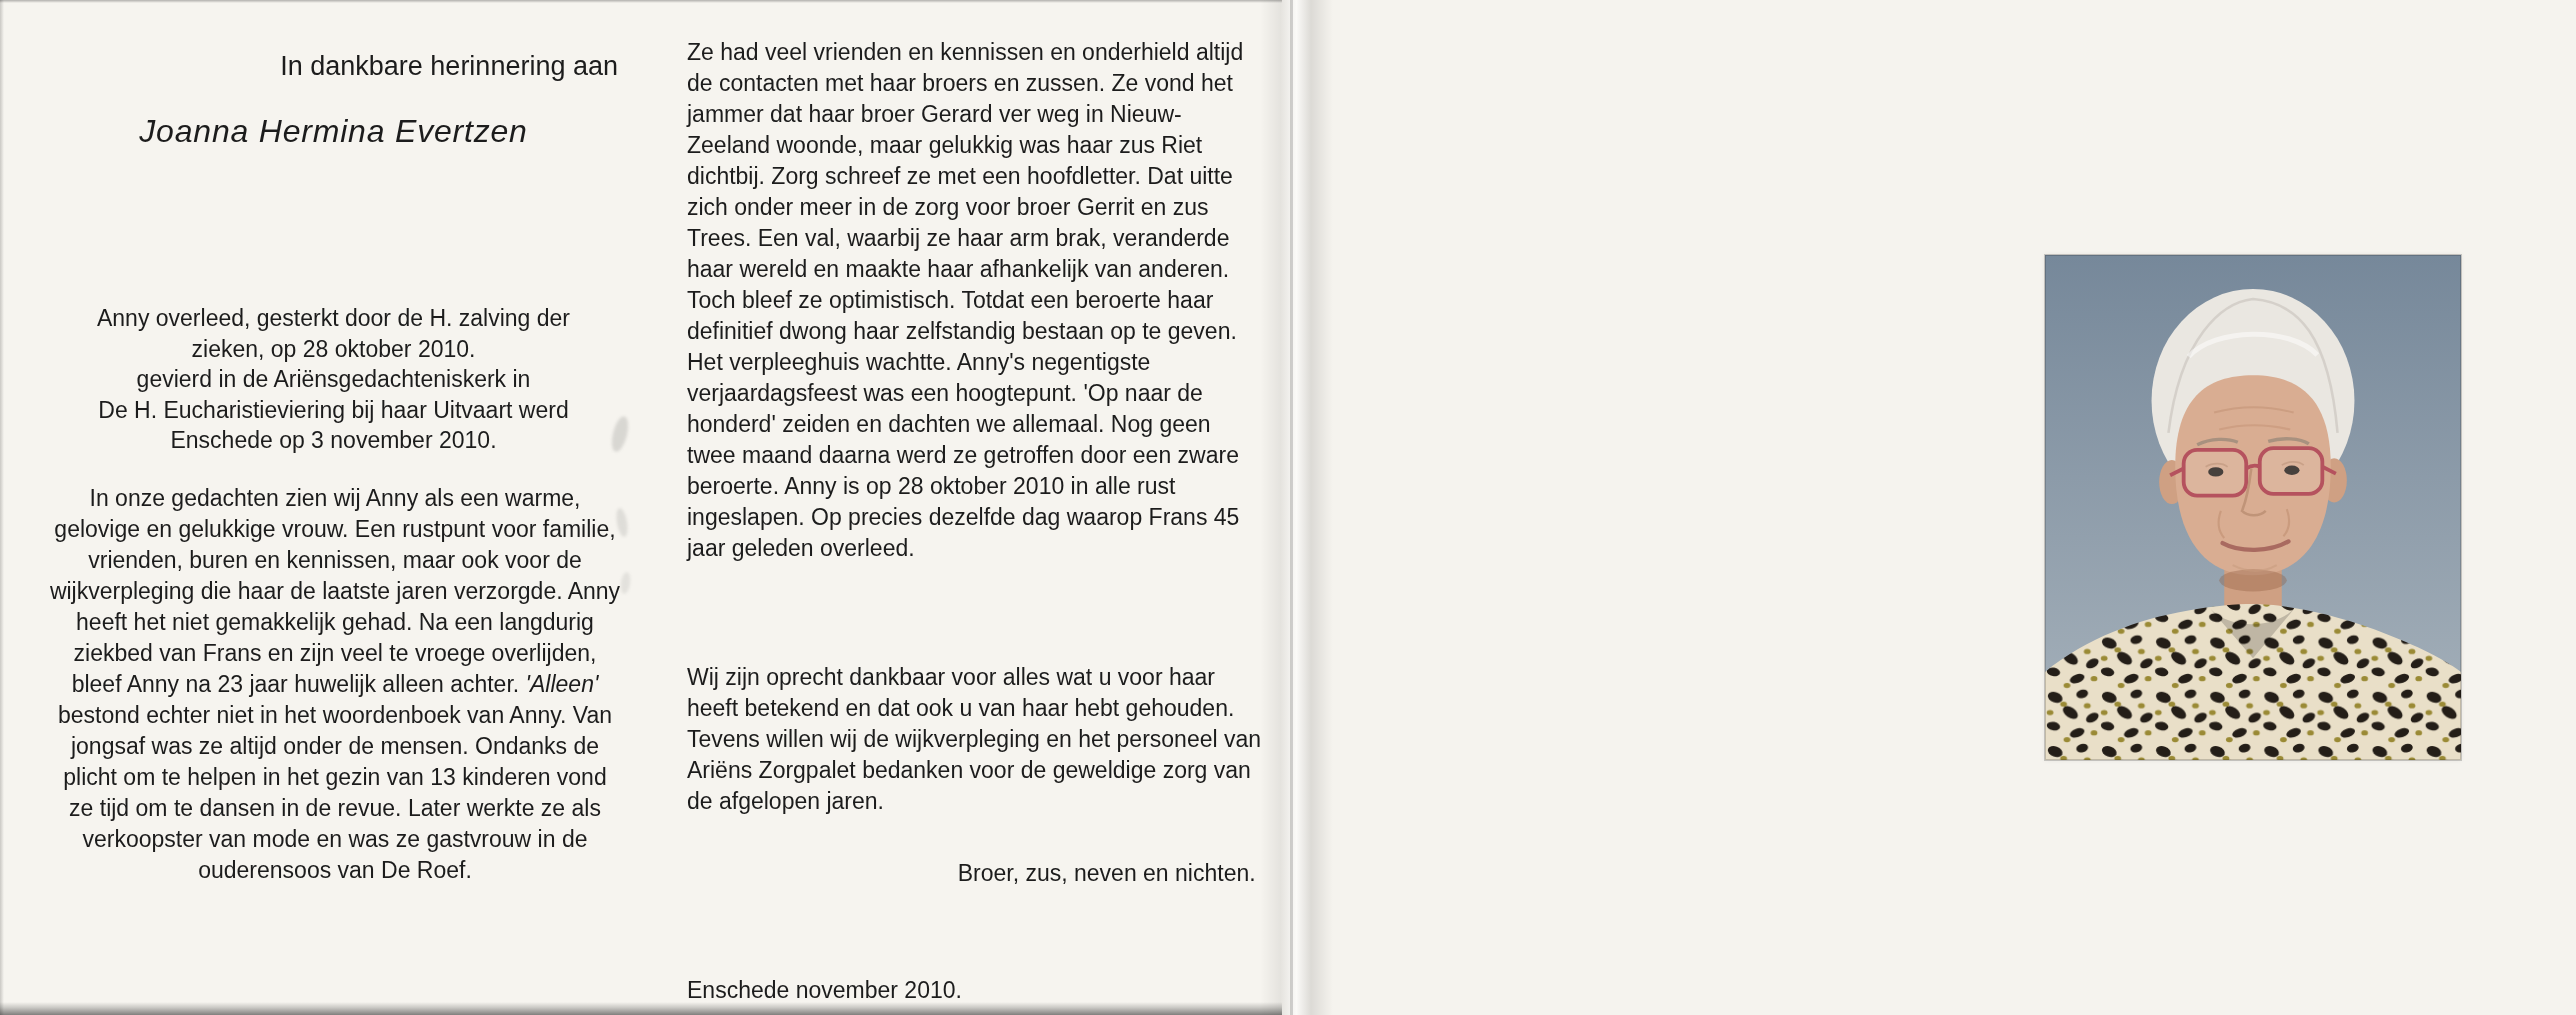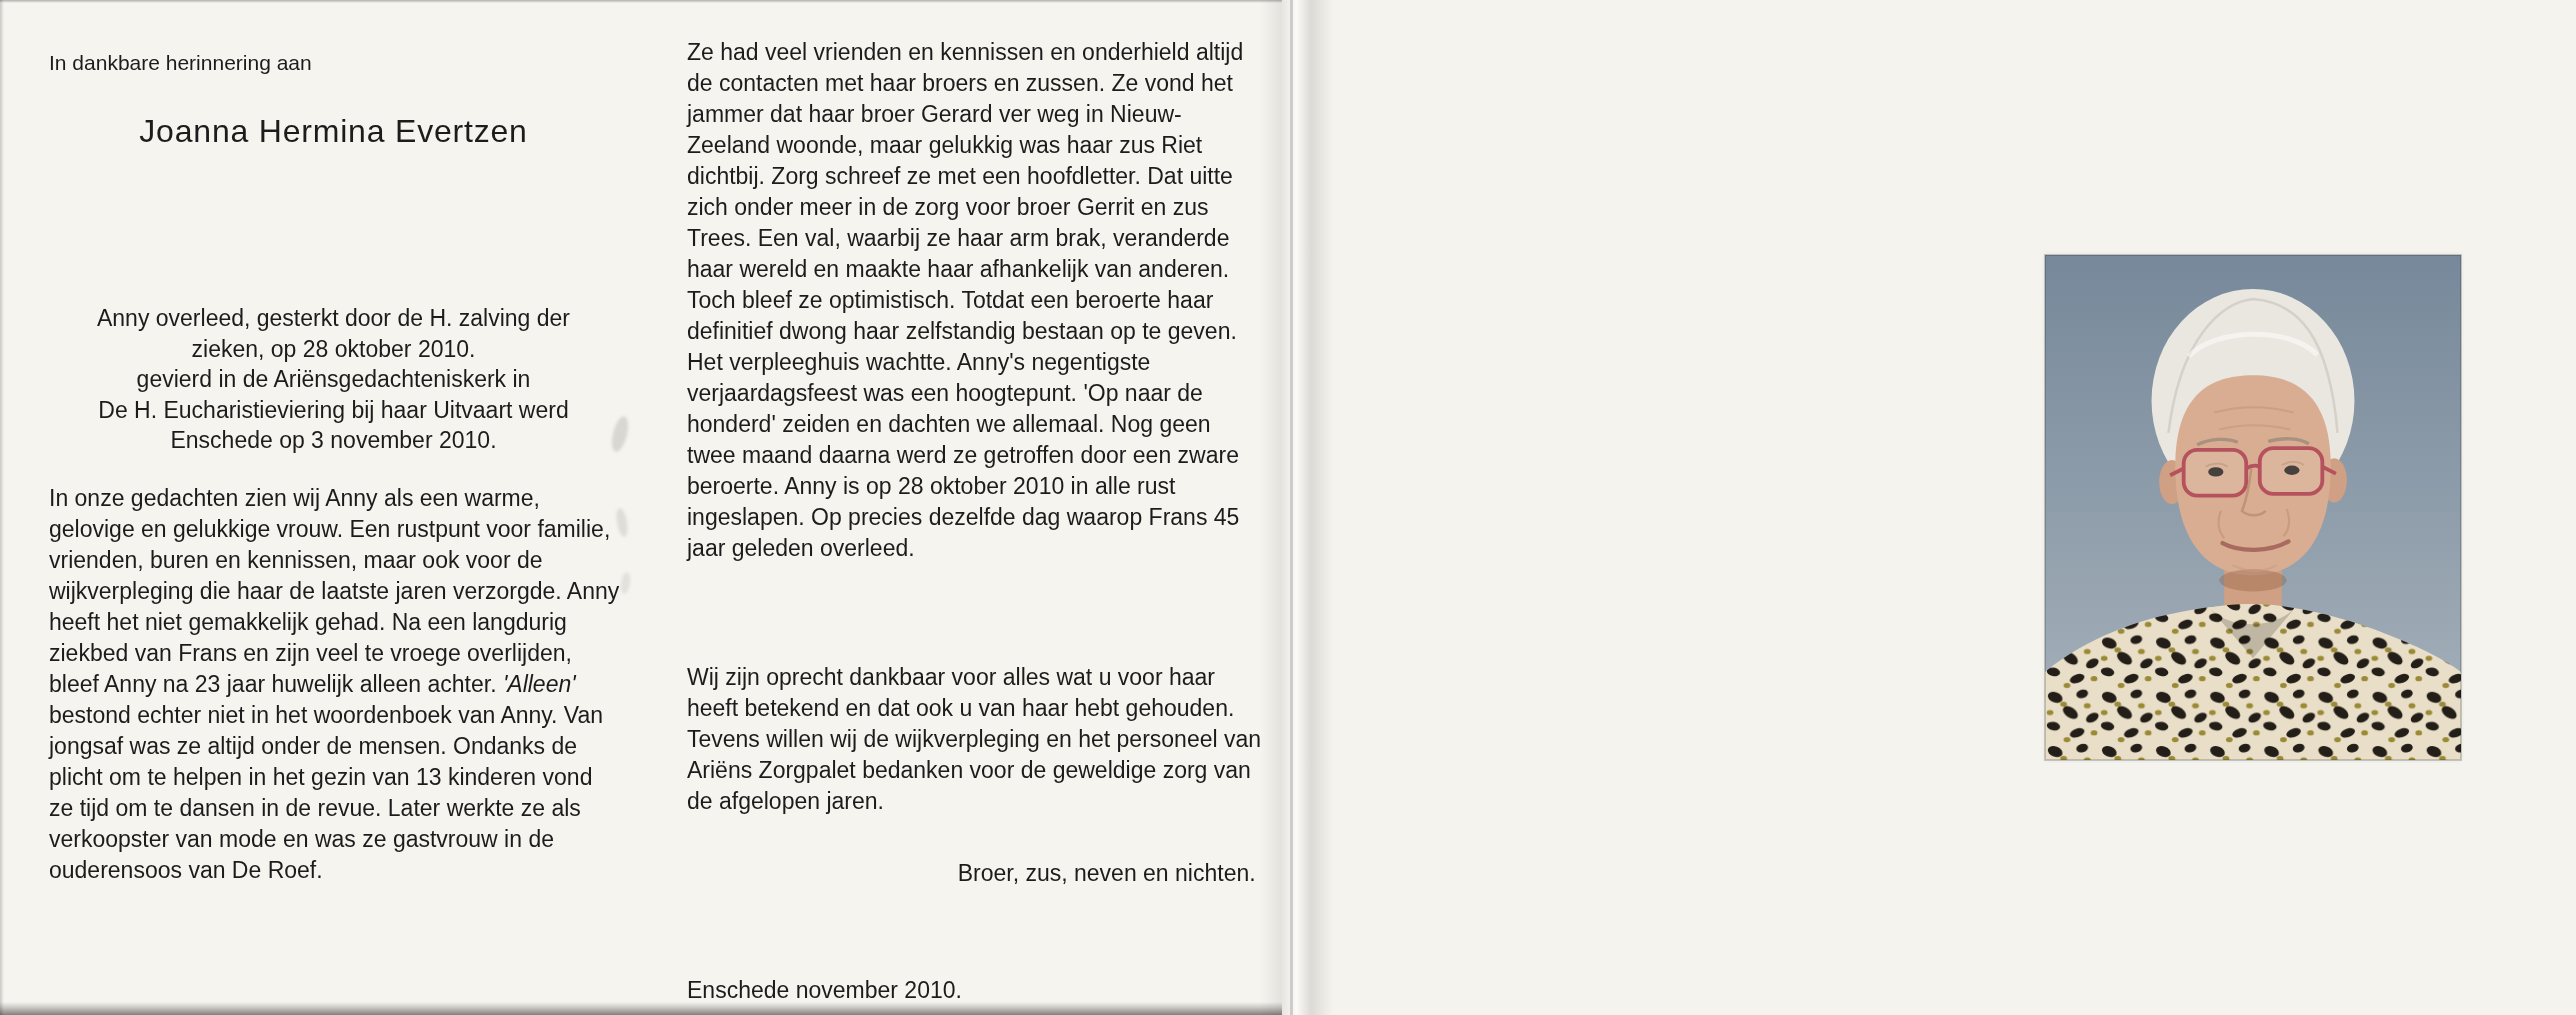--- a/index.html
+++ b/index.html
@@ -12,25 +12,25 @@
     overflow: hidden;
     font-family: "Liberation Sans", sans-serif;
     color: #1c1c1c;
     -webkit-font-smoothing: antialiased;
   }
   .page-right {
     position: absolute; left: 1297px; top: 0;
     width: 1279px; height: 1016px;
     background: #f5f3ee;
   }
-  .intro-line   { position: absolute; left: 49px; top: 51px;  width: 569px; text-align: left; font-size: 21px; }
-  .name-line    { position: absolute; left: 49px; top: 113px; width: 569px; text-align: center; font-size: 32px; letter-spacing: 0.8px; }
+  .intro-line   { position: absolute; left: 49px; top: 51px;  width: 569px; text-align: right; font-size: 27px; }
+  .name-line    { position: absolute; left: 49px; top: 113px; width: 569px; text-align: center; font-size: 32px; letter-spacing: 0.8px; font-style: italic; }
   .birth-block  { position: absolute; left: 49px; top: 183px; width: 569px; text-align: center; font-size: 23px; line-height: 30.5px; }
   .death-block  { position: absolute; left: 49px; top: 303px; width: 569px; text-align: center; font-size: 23px; line-height: 30.5px; }
-  .left-body    { position: absolute; left: 49px; top: 483px; width: 572px; text-align: left;  font-size: 23px; line-height: 31px; }
+  .left-body    { position: absolute; left: 49px; top: 483px; width: 572px; text-align: center;  font-size: 23px; line-height: 31px; }
   .left-body .it { font-style: italic; }
   
   .mid-p1      { position: absolute; left: 687px; top: 37px;   width: 576px; font-size: 23px; line-height: 31px; }
   .mid-p2      { position: absolute; left: 687px; top: 662px;  width: 576px; font-size: 23px; line-height: 31px; }
   .mid-closing { position: absolute; left: 687px; top: 860px; width: 572px; font-size: 23px; text-align: right; padding-right: 3.4px; }
   .mid-date    { position: absolute; left: 687px; top: 977px; width: 576px; font-size: 23px; text-align: left; }
   p { margin: 0; }
   
   .photo {
     position: absolute; left: 2045px; top: 255px;

